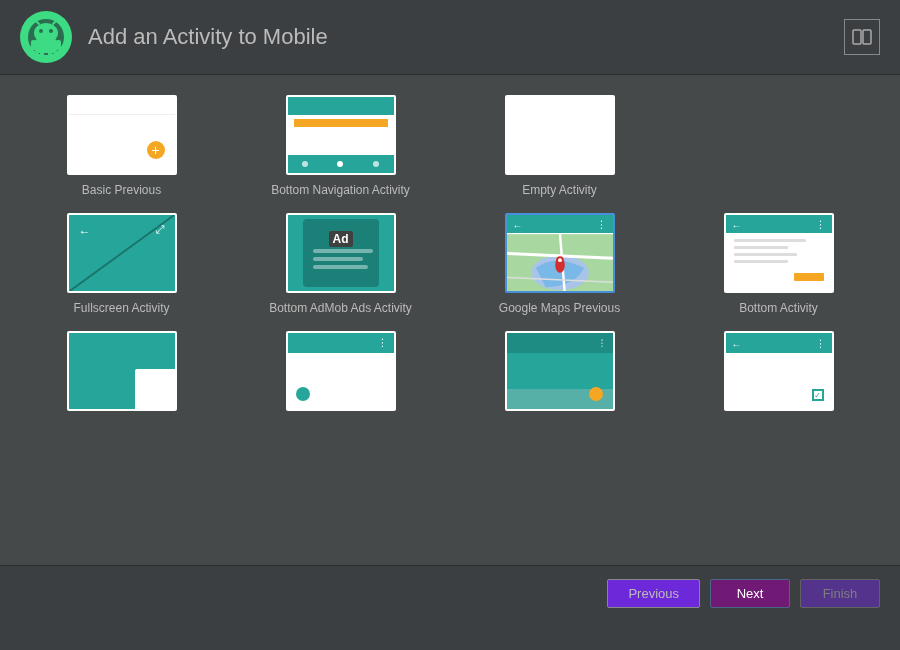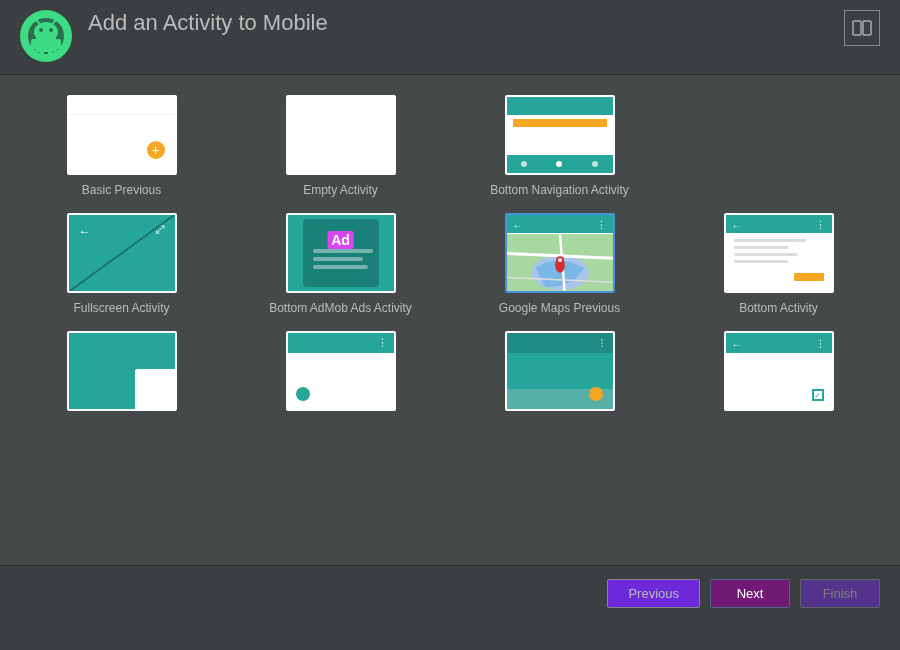--- a/index.html
+++ b/index.html
@@ -8,21 +8,21 @@
       height: 650px;
       background: #3c3f41;
       font-family: 'Segoe UI', Arial, sans-serif;
       overflow: hidden;
       color: #bbbbbb;
     }
 
     
     .header {
       display: flex;
-      align-items: flex-start;
+      align-items: center;
       background: #3c3f41;
       padding: 10px 20px;
       height: 75px;
       border-bottom: 1px solid #2b2b2b;
     }
     .header-logo {
       width: 52px;
       height: 52px;
       margin-right: 16px;
     }
@@ -206,23 +206,23 @@
       right: 15px;
       bottom: 4px;
       background: #1b8078;
       border-radius: 4px;
     }
     .thumb-admob .ad-badge {
       position: absolute;
       top: 16px;
       left: 50%;
       transform: translateX(-50%);
-      background: #d946ef;
-      color: white;
-      font-size: 14px;
+      background: #404040;
+      color: white;
+      font-size: 12px;
       padding: 1px 4px;
       border-radius: 2px;
       font-weight: bold;
     }
     .thumb-admob .content-line {
       position: absolute;
       height: 4px;
       background: rgba(255,255,255,0.4);
       border-radius: 2px;
     }
@@ -485,38 +485,38 @@
         <div class="thumb-basic">
           <div class="top-bar"></div>
           <div class="fab">+</div>
         </div>
       </div>
       <span class="card-label">Basic Previous</span>
     </div>
 
     <div class="activity-card">
       <div class="thumbnail">
-        <div class="thumb-empty"></div>
-      </div>
-      <span class="card-label">Empty Activity</span>
-    </div>
-
-    <div class="activity-card">
-      <div class="thumbnail">
         <div class="thumb-bottom-nav">
           <div class="top-bar"></div>
           <div class="content-block"></div>
           <div class="nav-bar">
             <div class="nav-dot"></div>
             <div class="nav-dot" style="background:rgba(255,255,255,1);"></div>
             <div class="nav-dot"></div>
           </div>
         </div>
       </div>
       <span class="card-label">Bottom Navigation Activity</span>
+    </div>
+
+    <div class="activity-card">
+      <div class="thumbnail">
+        <div class="thumb-empty"></div>
+      </div>
+      <span class="card-label">Empty Activity</span>
     </div>
 
     <div></div>
 
     <div class="activity-card">
       <div class="thumbnail">
         <div class="thumb-fullscreen">
           <span class="arrow-left">←</span>
           <span class="expand">⤢</span>
 

